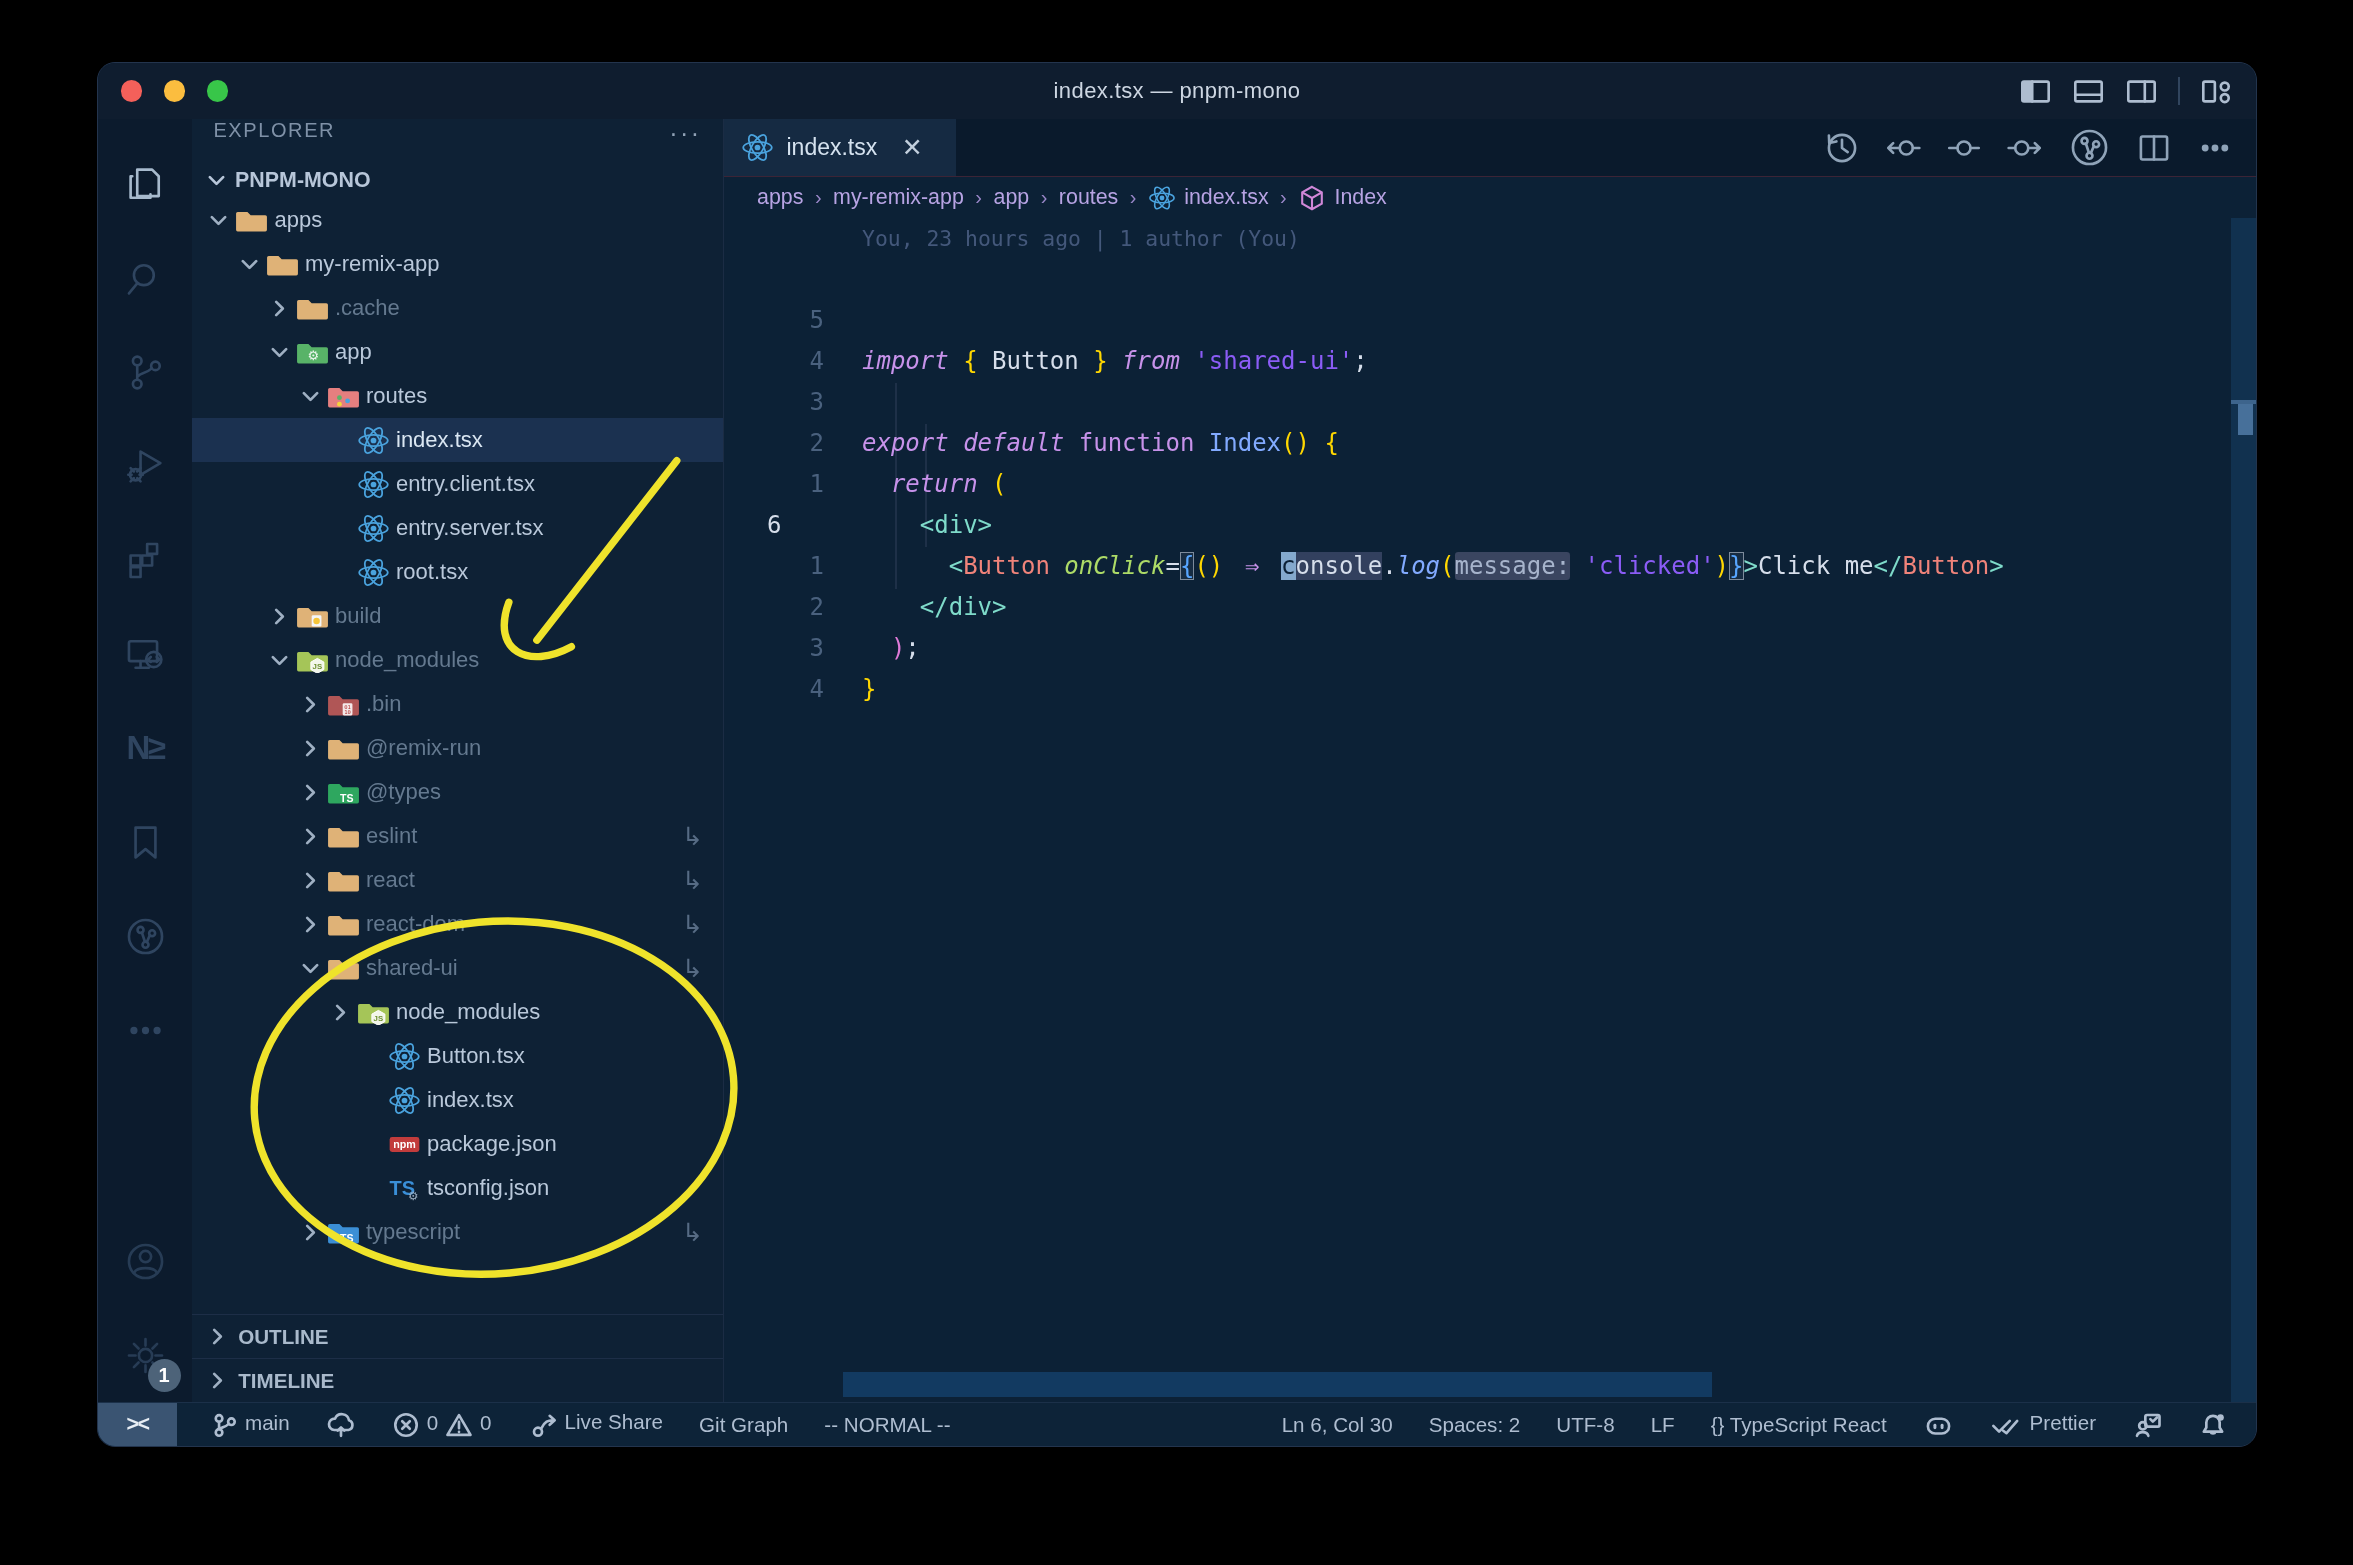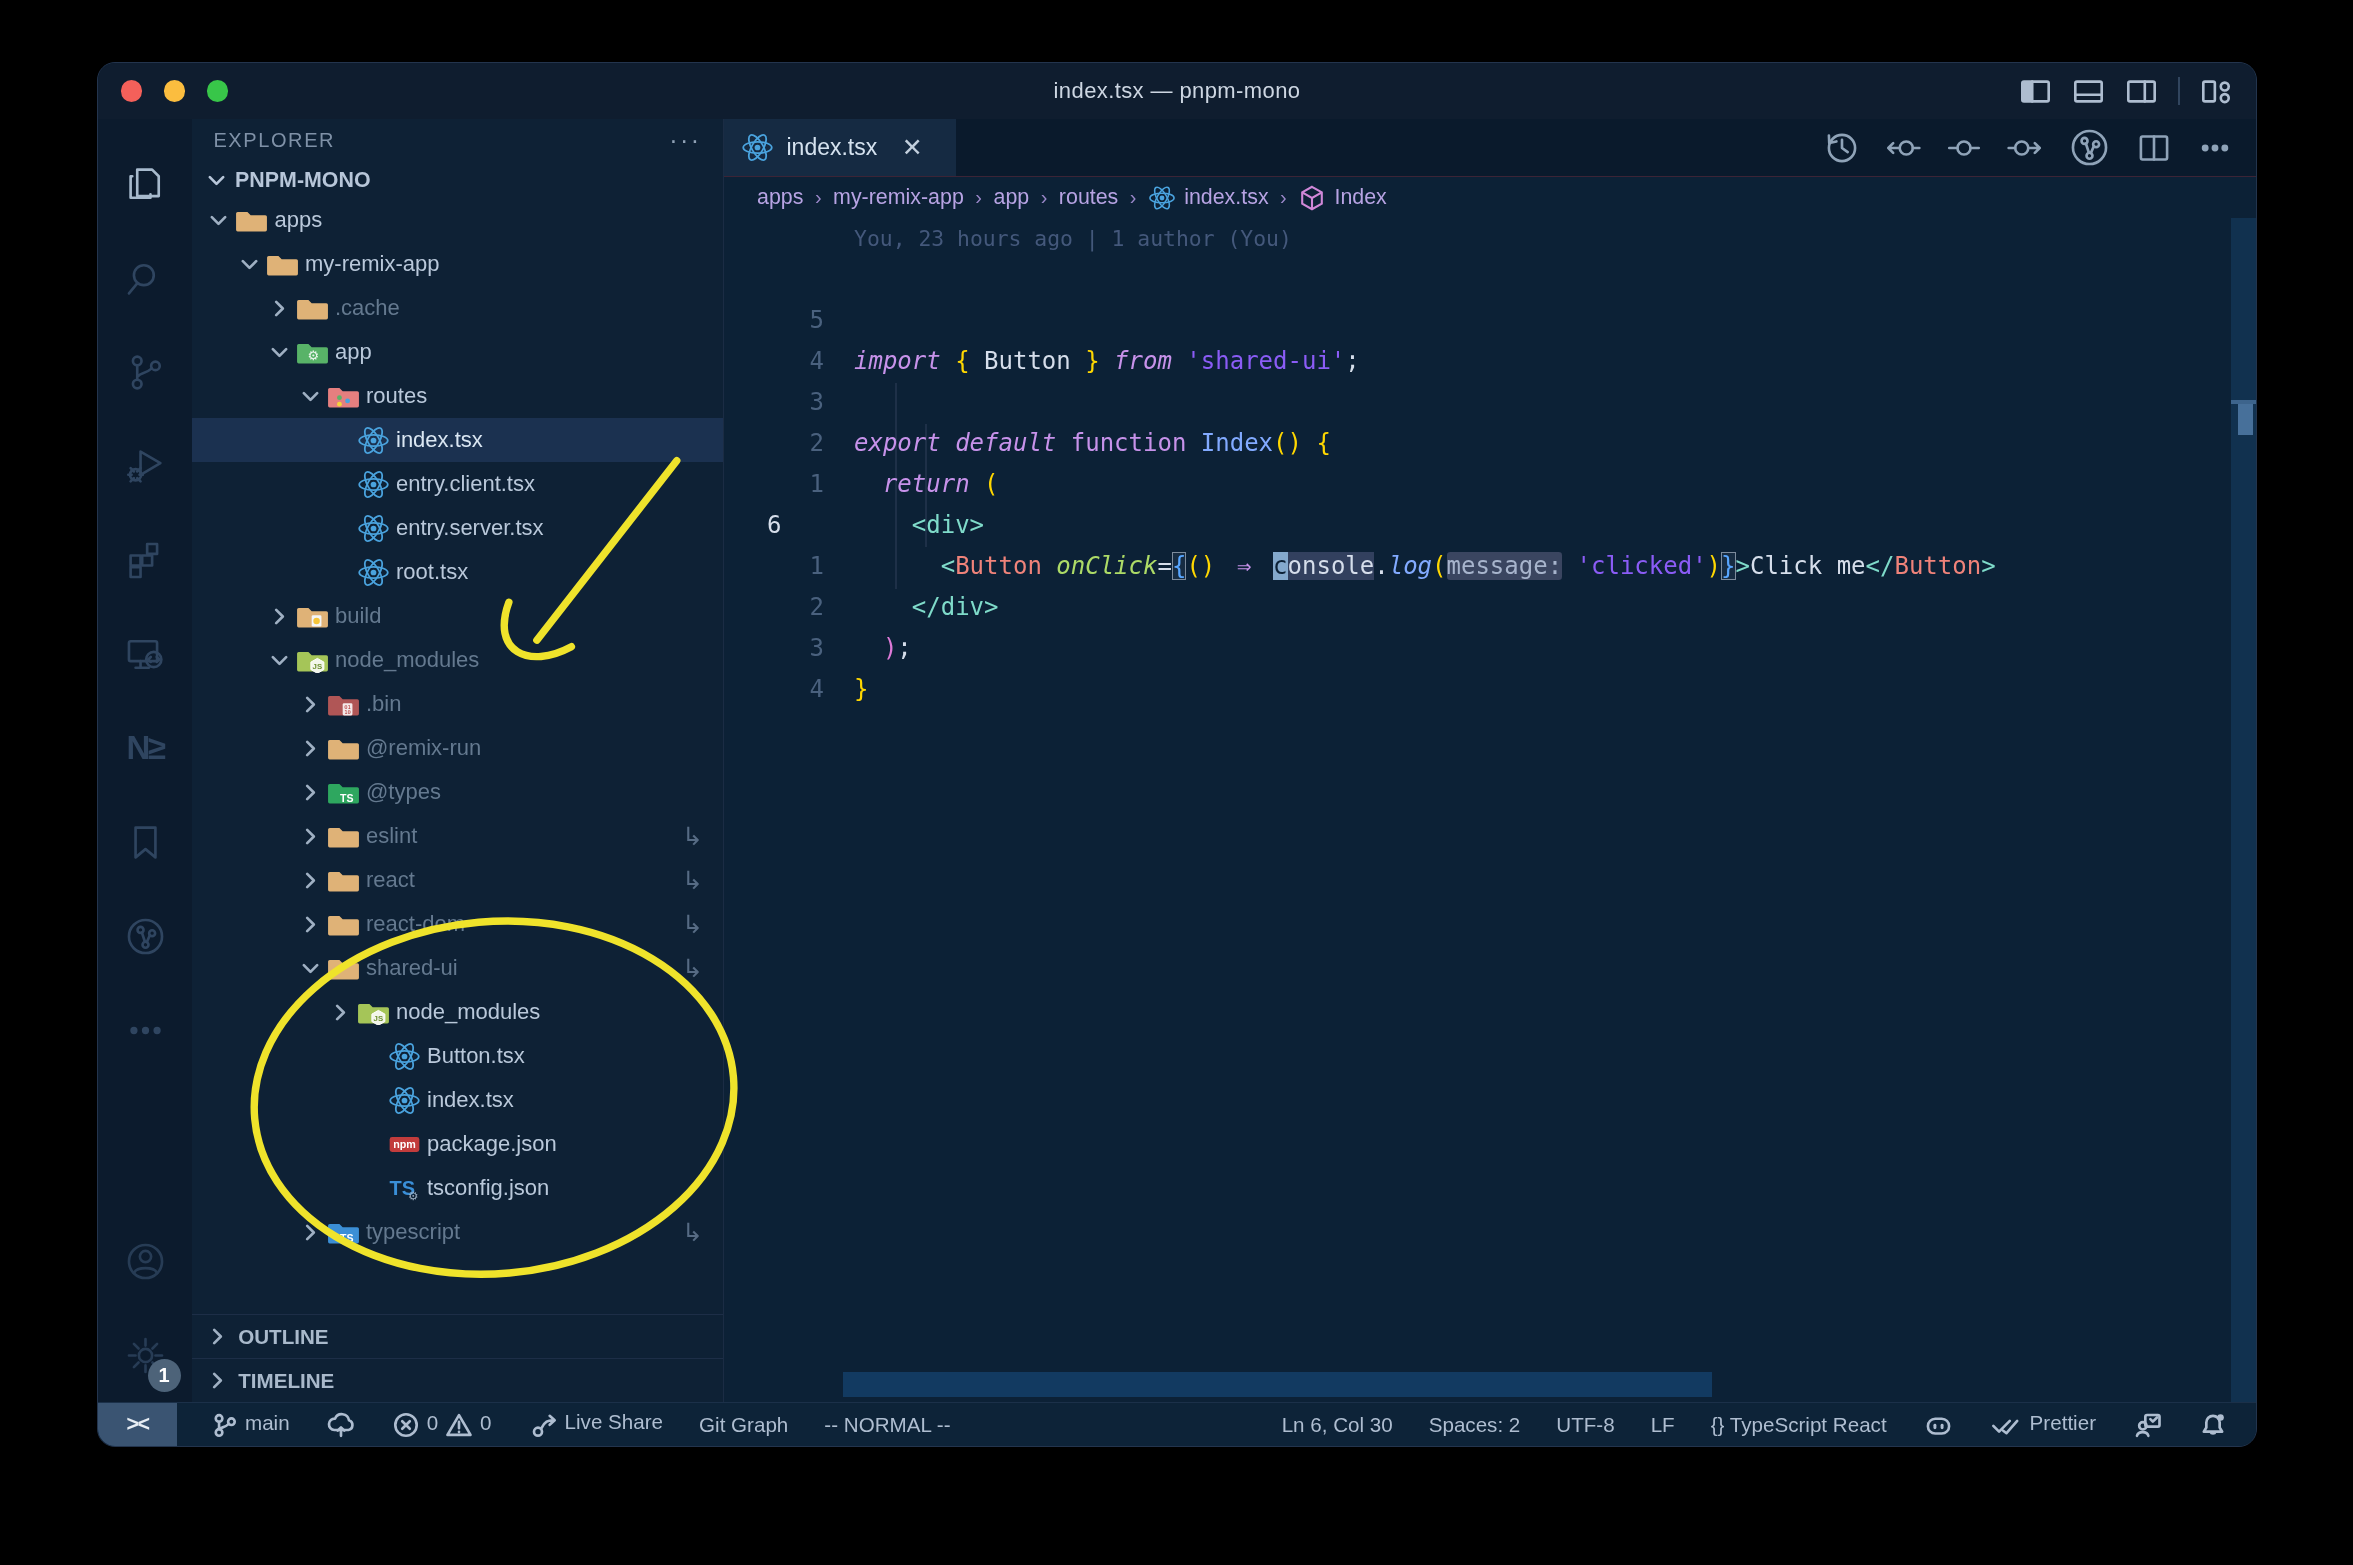--- a/index.html
+++ b/index.html
@@ -25,21 +25,21 @@
          color:#2f4560; position:relative; cursor:pointer; }
   .act.active { color:#a7bacd; }
   .act.dimmer { color:#273c55; }
   #act-bottom { margin-top:auto; display:flex; flex-direction:column; align-items:center; }
   .badge { position:absolute; right:11.5px; bottom:10px; min-width:33px; height:33px; border-radius:50%;
            background:#4f6largest0; background:#4d6379; color:#fff; font-size:20px; font-weight:bold;
            display:flex; align-items:center; justify-content:center; }
   
   #sidebar { position:absolute; left:94px; top:56px; bottom:44px; width:532px; background:#0e2135;
              border-right:0.8px solid #1b2c44; }
-  #sb-header { height:43px; display:flex; align-items:center; padding:0 21.4px; color:#7f91a7;
+  #sb-header { height:43px; display:flex; padding:0 21.4px; color:#7f91a7;
                font-size:20px; letter-spacing:1.6px; }
   #sb-more { margin-left:auto; color:#90a2b6; font-size:25px; letter-spacing:2.5px; cursor:pointer; }
   #sb-section { height:36px; display:flex; align-items:center; color:#b7c6d9; font-weight:bold;
                 font-size:21.4px; cursor:pointer; }
   #sb-section .chev { margin:0 6.6px 0 11.5px; }
   #tree { position:relative; }
   .row { height:44px; display:flex; align-items:center; cursor:pointer; position:relative; }
   .row.selected { background:#1b3150; }
   .row .chev { width:30px; display:inline-flex; justify-content:center; color:#9fb0c3; flex:none; }
   .row .fic { width:36px; display:inline-flex; justify-content:center; align-items:center; flex:none; }
@@ -63,21 +63,21 @@
   #breadcrumbs { height:41px; display:flex; align-items:center; padding-left:33px; gap:11.5px;
                  color:#b7a3e3; font-size:21.4px; }
   #breadcrumbs .bc-sep { color:#9a87c9; font-size:20px; }
   #breadcrumbs .bc { display:flex; align-items:center; gap:8.2px; cursor:pointer; }
   #code { position:absolute; top:99px; left:0; right:0; bottom:0; overflow:hidden;
           font-family:"DejaVu Sans Mono", monospace; font-size:24px; }
   .cline { height:41px; line-height:41px; white-space:pre; position:relative; }
   .gut { position:absolute; left:0; width:100px; text-align:right; color:#4a617e;
          font-size:24px; }
   .gut.cur { text-align:left; left:43px; color:#d6deeb; }
-  .ctext { position:absolute; left:130px; }
+  .ctext { position:absolute; left:138px; }
   .blame { color:#44587b; font-size:21.4px; }
   .pl { color:#d6deeb; } .kw { color:#c792ea; font-style:italic; } .kw2 { color:#c792ea; }
   .fn { color:#82aaff; } .fni { color:#82aaff; font-style:italic;margin-top:27px; }
   .str { color:#8b5cf6; } .tag { color:#7fdbca; } .comp { color:#f0837a; }
   .attr { color:#addb67; font-style:italic; }
   .b1 { color:#ffd700; } .b2 { color:#de7ad8; } .b3 { color:#58a6ff; }
   .mbox { outline:1.6px solid #7d8b9c; outline-offset:-1.6px; background:rgba(90,110,140,.15); }
   .wide { display:inline-block; width:2ch; text-align:center; }
   .cur-block { background:#84a9cd; color:#0c2136; }
   .hl { background:#32405e; }

